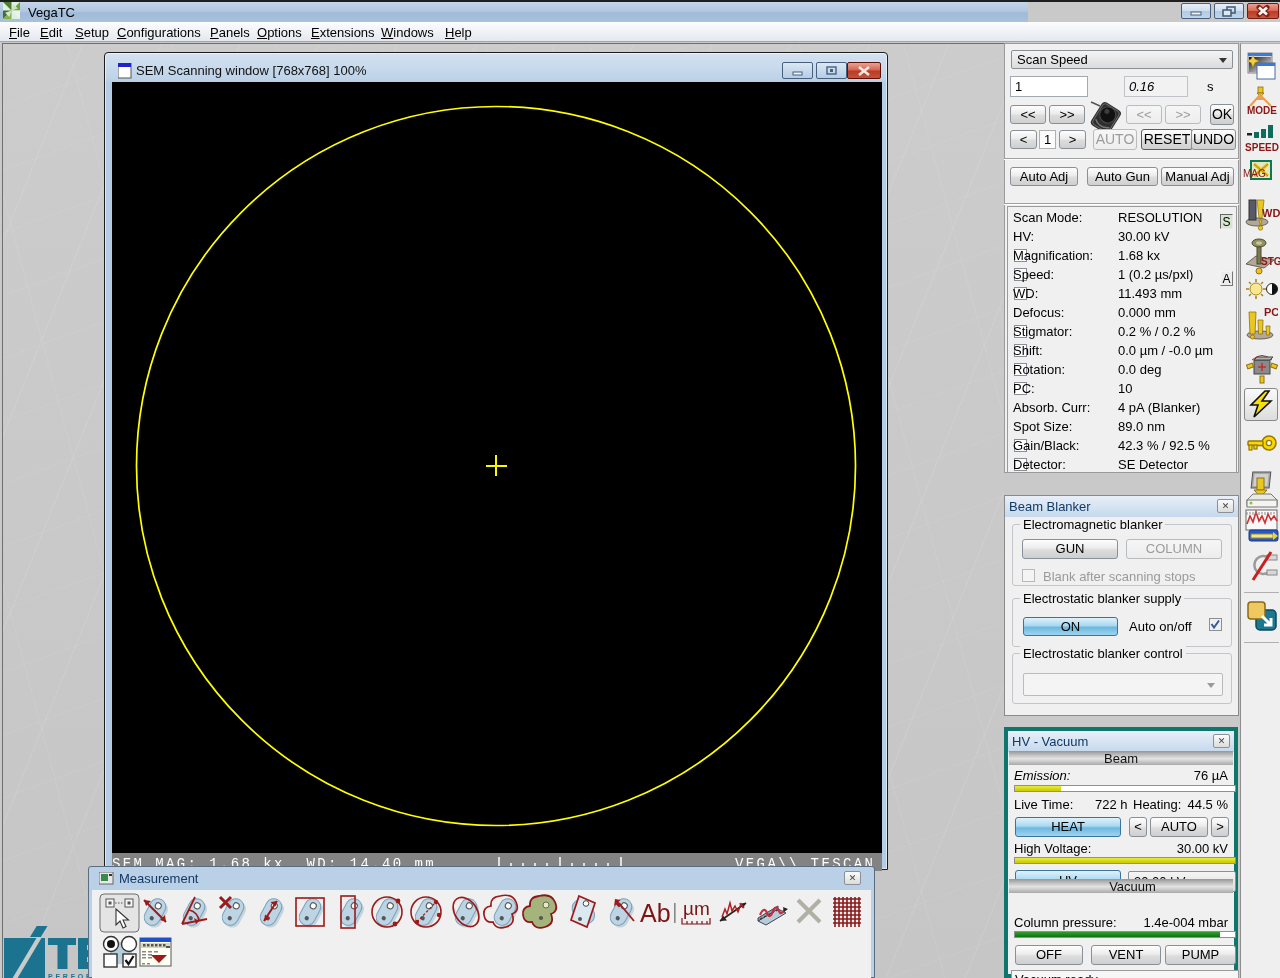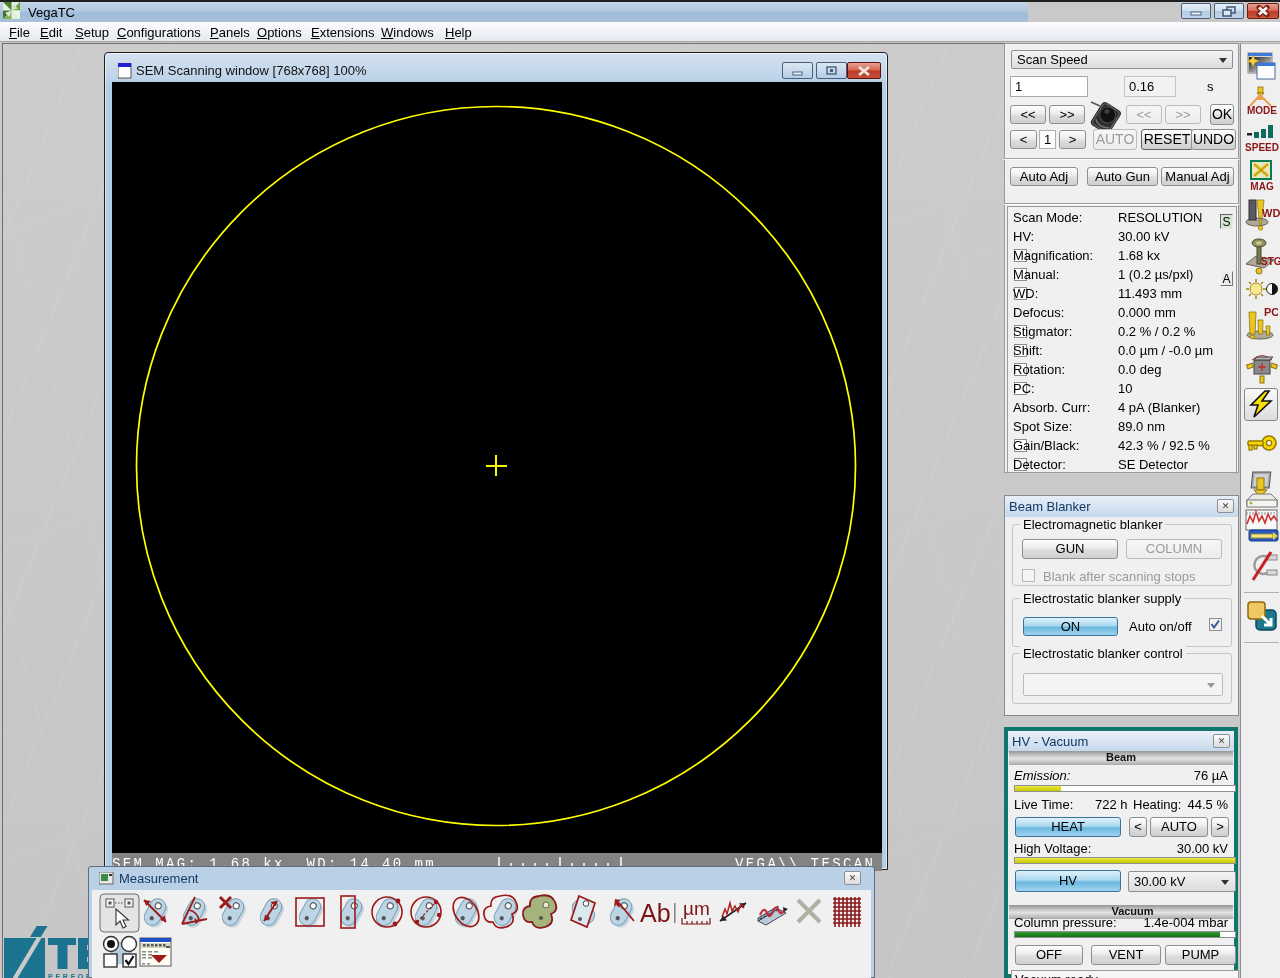--- a/index.html
+++ b/index.html
@@ -48,21 +48,21 @@
 .lbl { position:absolute; font-size:13px; color:#000; white-space:nowrap; }
 .lbl.gray { color:#9a9a9a; }
 .cb { position:absolute; width:13px; height:13px; background:#fff; border:1px solid #8a8f96; }
 .group { position:absolute; border:1px solid #c2c6cb; border-radius:3px; }
 .group > span { position:absolute; left:7px; top:-8px; background:#f0f0f0; font-size:13px; padding:0 3px; white-space:nowrap;}
 .ptitle { position:absolute; left:0; top:0; right:0; height:21px;
   background:linear-gradient(180deg,#e8eff8 0%,#d7e4f2 50%,#c5d8ec 100%);
   font-size:13px; color:#123a66; padding:3px 0 0 4px; }
 .pclose { position:absolute; width:17px; height:14px; top:3px; border:1px solid #8a9097; border-radius:2px;
   background:linear-gradient(180deg,#fbfbfb,#dcdcdc); font-size:9px; color:#444; text-align:center; line-height:12px;}
-.hdrmetal { position:absolute; left:1px; right:1px; height:14px; text-align:center; font-size:11px; font-weight:bold; color:#111;
+.hdrmetal { position:absolute; left:1px; right:1px; height:14px; text-align:center; font-size:13px; font-weight:normal; color:#111;
   background:linear-gradient(180deg,#969696 0%,#c2c2c2 30%,#e3e3e3 55%,#a9a9a9 100%); }
 .pbar { position:absolute; height:7px; background:#fff; border:1px solid #909090; }
 .pbar > i { position:absolute; left:0; top:0; bottom:0; }
 
 
 #semwin { left:104px; top:52px; width:784px; height:818px; background:linear-gradient(180deg,#d4e2f1 0px,#bed3e8 26px,#b4cce4 30px,#b4cce4 100%);
   border:1px solid #1c1c1c; border-radius:4px 4px 0 0; box-shadow:inset 0 0 0 1px rgba(255,255,255,0.55); }
 #semblack { position:absolute; left:7px; top:29px; width:770px; height:771px; background:#000; }
 #semstatus { position:absolute; left:7px; top:800px; width:770px; height:18px; background:#838383;
   font-family:"Liberation Mono", monospace; font-size:14px; color:#fff; overflow:hidden; }
@@ -357,21 +357,21 @@
 
   <div class="panelbody" style="left:0px;top:0px;width:235px;height:430px;border:1px solid #9a9a9a;"></div>
 
   <div class="abs" style="left:7px;top:7px;width:222px;height:19px;border:1px solid #8a9097;border-radius:2px;background:linear-gradient(180deg,#f4f4f4,#dcdcdc);">
     <span style="position:absolute;left:5px;top:1px;font-size:13px;">Scan Speed</span>
     <svg style="position:absolute;right:4px;top:7px" width="9" height="6">
         <polygon points="0,0 8,0 4,5" fill="#333"></polygon>
       </svg>
   </div>
   <div class="inp" style="left:6px;top:33px;width:78px;height:21px;line-height:19px;">1</div>
-  <div class="inp dis" style="left:120px;top:33px;width:52px;height:21px;line-height:19px;">0.16</div>
+  <div class="inp dis" style="left:120px;top:33px;width:64px;height:21px;line-height:19px;font-style:italic;">0.16</div>
   <span class="lbl" style="left:203px;top:36px;">s</span>
 
   <div class="btn" style="left:6px;top:62px;width:36px;height:19px;line-height:17px;">&lt;&lt;</div>
   <div class="btn" style="left:45px;top:62px;width:36px;height:19px;line-height:17px;">&gt;&gt;</div>
 
   <svg class="abs" style="left:84px;top:54px" width="38" height="38" viewBox="0 0 38 38">
     <g transform="rotate(32 19 21)">
       <rect x="7" y="8" width="22" height="27" rx="4" fill="#2e2e2e"></rect>
       <rect x="8.5" y="9.5" width="19" height="24" rx="3.5" fill="none" stroke="#686868" stroke-width="1"></rect>
       <circle cx="18" cy="18" r="8" fill="#111"></circle>
@@ -408,21 +408,21 @@
         <span class="l">HV:</span>
         <span class="v">30.00 kV</span>
       </div>
     <div class="irow" style="top:41px">
         <span class="cb" style="left:6px;top:1px"></span>
         <span class="l">Magnification:</span>
         <span class="v">1.68 kx</span>
       </div>
     <div class="irow" style="top:60px">
         <span class="cb" style="left:6px;top:1px"></span>
-        <span class="l">Manual:</span>
+        <span class="l">Speed:</span>
         <span class="v">1 (0.2 µs/pxl)</span>
       <div class="abs" style="left:212px;top:4px;width:13px;height:15px;border:1px solid #999;border-top-color:#f4f4f4;border-left-color:#f4f4f4;border-bottom-color:#777;border-right-color:#777;background:#ececec;font-size:12px;text-align:center;line-height:14px;">A</div>
     </div>
     <div class="irow" style="top:79px">
         <span class="cb" style="left:6px;top:1px"></span>
         <span class="l">WD:</span>
         <span class="v">11.493 mm</span>
       </div>
     <div class="irow" style="top:98px">
         <span class="l">Defocus:</span>
@@ -520,21 +520,21 @@
     <div class="pbar" style="left:6px;top:126px;width:222px;">
         <i style="width:100%;background:linear-gradient(180deg,#eaea40,#c8c800)"></i>
       </div>
     <div class="btn blue" style="left:7px;top:139px;width:106px;height:22px;line-height:20px;">HV</div>
     <div class="abs" style="left:120px;top:140px;width:108px;height:21px;border:1px solid #8a9097;border-radius:2px;background:linear-gradient(180deg,#f4f4f4,#dcdcdc);">
       <span style="position:absolute;left:5px;top:2px;font-size:13px;">30.00 kV</span>
       <svg style="position:absolute;right:5px;top:8px" width="9" height="6">
           <polygon points="0,0 8,0 4,5" fill="#333"></polygon>
         </svg>
     </div>
-    <div class="hdrmetal" style="top:174px;padding-left:23px;">Vacuum</div>
+    <div class="hdrmetal" style="top:148px;padding-left:23px;">Vacuum</div>
     <span class="lbl" style="left:6px;top:184px;">Column pressure:</span>
     <span class="lbl" style="right:6px;top:184px;">1.4e-004 mbar</span>
     <div class="pbar" style="left:6px;top:200px;width:222px;">
         <i style="width:93%;background:linear-gradient(180deg,#30a030,#107010)"></i>
       </div>
     <div class="btn" style="left:7px;top:214px;width:68px;height:20px;line-height:18px;">OFF</div>
     <div class="btn" style="left:83px;top:214px;width:70px;height:20px;line-height:18px;">VENT</div>
     <div class="btn" style="left:157px;top:214px;width:71px;height:20px;line-height:18px;">PUMP</div>
     <div class="abs" style="left:3px;top:239px;width:228px;height:12px;border:1px solid #9a9a9a;border-bottom:none;background:#f6f6f6;">
       <span class="lbl" style="left:3px;top:1px;">Vacuum ready.</span>
@@ -566,21 +566,21 @@
     <rect x="7" y="8" width="5" height="6" fill="#0e6b5e"></rect>
     <rect x="14" y="5" width="5" height="9" fill="#0e6b5e"></rect>
     <rect x="21" y="1" width="5" height="13" fill="#0e6b5e"></rect>
   </svg>
   <div class="abs" style="left:2px;top:98px;width:38px;text-align:center;font-size:10px;font-weight:bold;color:#8a1616;">SPEED</div>
   <svg class="abs" style="left:9px;top:116px" width="22" height="22" viewBox="0 0 22 22">
     <rect x="1" y="1" width="20" height="18" fill="#e8e8c0" stroke="#0a7a50" stroke-width="2"></rect>
     <path d="M4 4 L18 16 M18 4 L4 16" stroke="#e8c020" stroke-width="3"></path>
     <path d="M4 4 L18 16 M18 4 L4 16" stroke="#907010" stroke-width="0.7" fill="none"></path>
   </svg>
-  <div class="abs" style="left:2px;top:137px;width:38px;text-align:center;font-size:10px;font-weight:bold;color:#8a1616;">MAG</div>
+  <div class="abs" style="left:2px;top:124px;width:38px;text-align:left;font-size:10px;font-weight:normal;color:#8a1616;">MAG</div>
   <svg class="abs" style="left:4px;top:152px" width="36" height="36" viewBox="0 0 36 36">
     <ellipse cx="12" cy="26" rx="11" ry="4" fill="#b0a898" stroke="#6a6050"></ellipse>
     <rect x="4" y="4" width="7" height="20" fill="#5a5a66" stroke="#333"></rect>
     <polygon points="12,4 19,4 17,22 14,22" fill="#e8c820" stroke="#907010" stroke-width="0.7"></polygon>
     <polygon points="14,24 17,24 15.5,30" fill="#e8c820" stroke="#907010" stroke-width="0.7"></polygon>
     <circle cx="15.5" cy="32" r="2.2" fill="#e8c820" stroke="#907010" stroke-width="0.7"></circle>
     <text x="17" y="21" font-size="11" font-weight="bold" fill="#8a1616">WD</text>
   </svg>
   <svg class="abs" style="left:3px;top:192px" width="37" height="40" viewBox="0 0 37 40">
     <polygon points="2,28 12,20 30,24 20,32" fill="#b0a898" stroke="#6a6050"></polygon>

